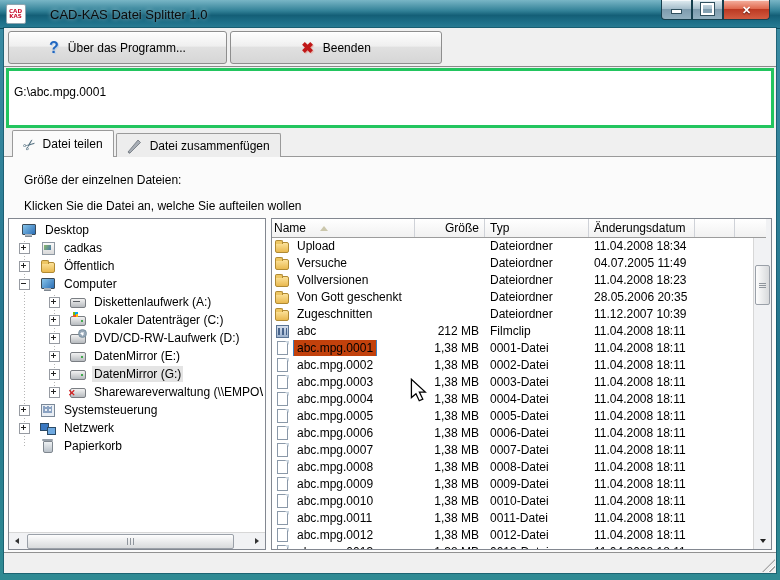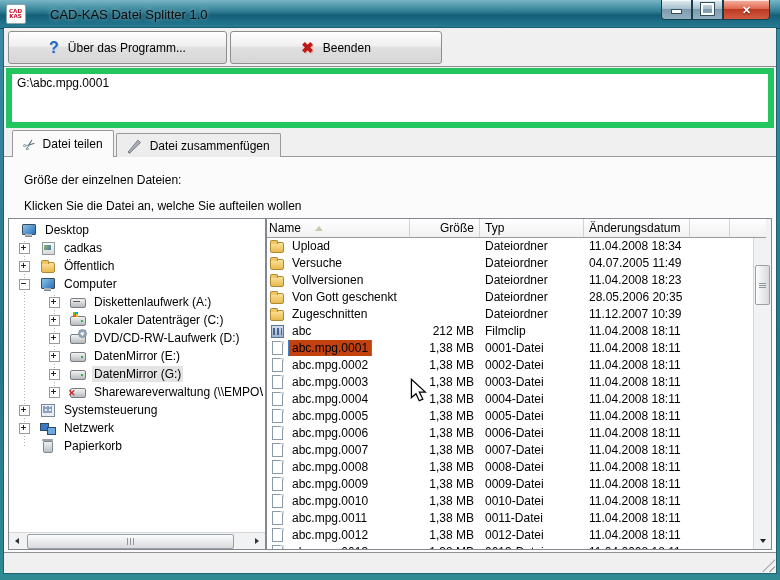--- a/index.html
+++ b/index.html
@@ -28,42 +28,42 @@
     display:flex;flex-direction:column;box-shadow:0 0 0 1px rgba(13,70,88,.55);}
   
   .toolbar{height:39px;background:#f0f0f0;border-bottom:1px solid #8a8a8a;padding:3px 4px;display:flex;gap:3px;box-sizing:border-box;}
   .btn{height:31px;border:1px solid #8e8e8e;border-radius:3px;cursor:default;
     background:linear-gradient(180deg,#fefefe,#efefef 45%,#e0e0e0 50%,#d6d6d6);
     display:flex;align-items:center;justify-content:center;gap:9px;font-size:12px;box-shadow:inset 0 1px 0 #fff;}
   .btn.about{width:217px;} .btn.quit{width:210px;}
   .ic-help{color:#1f66c0;font-weight:bold;font-size:16px;text-shadow:1px 1px 1px #b9cfe8;}
   .ic-quitx{color:#c01818;font-weight:bold;font-size:15px;text-shadow:1px 1px 1px #e2b0a8;}
   
-  .pathbox{height:60px;margin:1px 2px;background:#fff;border:6px solid #22c55e;padding:2px 5px;box-sizing:border-box;}
+  .pathbox{height:60px;margin:1px 2px;background:#fff;border:3px solid #22c55e;padding:14px 5px;box-sizing:border-box;}
   
   .tabstrip{height:28px;background:#f0f0f0;display:flex;align-items:flex-end;padding-left:8px;position:relative;}
   .tabstrip::after{content:'';position:absolute;left:0;right:0;bottom:0;height:1px;background:#9a9a9a;}
   .tab{height:23px;display:flex;align-items:center;gap:7px;padding:0 10px;border:1px solid #9a9a9a;border-bottom:none;
     border-radius:2px 2px 0 0;background:#ededed;position:relative;z-index:1;margin-right:2px;}
   .tab.active{height:26px;background:#fbfbfb;z-index:2;}
   .ic-scissors{display:inline-block;font-size:15px;color:#5b7profile584;color:#587484;transform:rotate(-38deg);line-height:1;}
   
   .tabpage{flex:1;background:#fbfbfb;display:flex;flex-direction:column;position:relative;}
   .sizerow{padding:10px 0 0 20px;display:flex;align-items:center;height:26px;flex:none;}
   .sizerow .lbl{width:176px;}
   .spinedit{display:flex;align-items:stretch;height:20px;}
   .spinedit input{width:66px;border:1px solid #747b86;border-right:none;padding:0 4px;font:12px "Liberation Sans",sans-serif;outline:none;}
   .spinbtns{width:15px;display:flex;flex-direction:column;border:1px solid #747b86;background:#e8e8e8;}
   .sb{flex:1;display:flex;align-items:center;justify-content:center;background:linear-gradient(#fcfcfc,#dcdcdc);}
   .sb+.sb{border-top:1px solid #9aa0a8;}
   .tri-u{width:0;height:0;border-left:3px solid transparent;border-right:3px solid transparent;border-bottom:4px solid #222;}
   .tri-d{width:0;height:0;border-left:3px solid transparent;border-right:3px solid transparent;border-top:4px solid #222;}
   .instruction{padding:6px 0 0 20px;height:17px;flex:none;}
   
-  .panels{flex:1;display:flex;padding:2px 4px 2px 4px;min-height:0;}
+  .panels{flex:1;display:flex;gap:5px;padding:2px 4px 2px 4px;min-height:0;}
   .treepanel{width:256px;flex:none;border:1px solid #828790;background:#fff;position:relative;overflow:hidden;}
   .listpanel{flex:1;border:1px solid #828790;background:#fff;position:relative;overflow:hidden;}
   
   .treebody{position:absolute;inset:2px 2px 18px 2px;overflow:hidden;}
   .trow{height:18px;display:flex;align-items:center;white-space:nowrap;}
   .trow.sel .tlabel{background:#e4e4e4;}
   .tsp{flex:none;display:inline-block;height:1px;}
   .exp{width:9px;height:9px;border:1px solid #979ba2;background:#fff;position:relative;margin-right:10px;flex:none;}
   .exp::before{content:'';position:absolute;left:1px;top:3px;width:5px;height:1px;background:#222;}
   .exp.plus::after{content:'';position:absolute;left:3px;top:1px;width:1px;height:5px;background:#222;}

